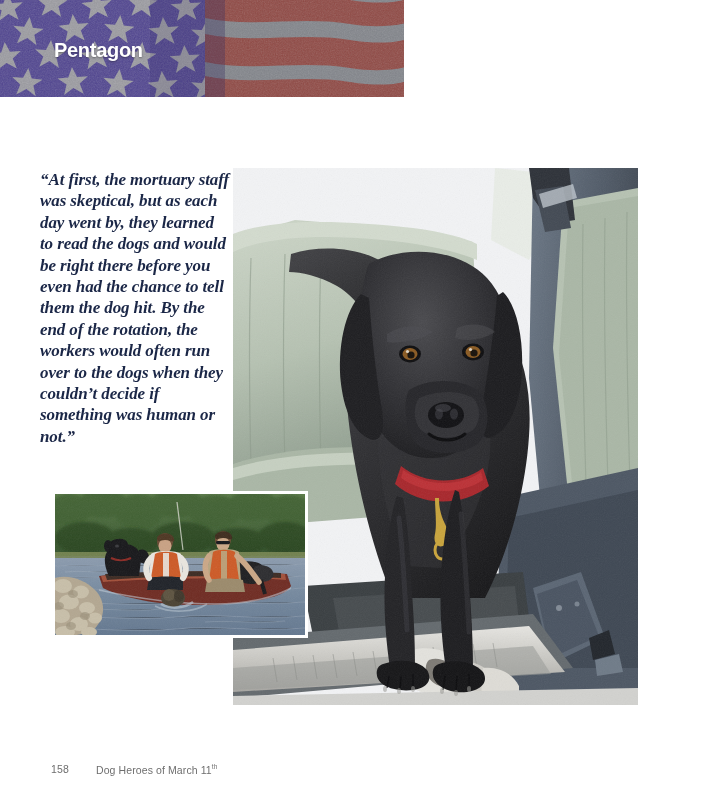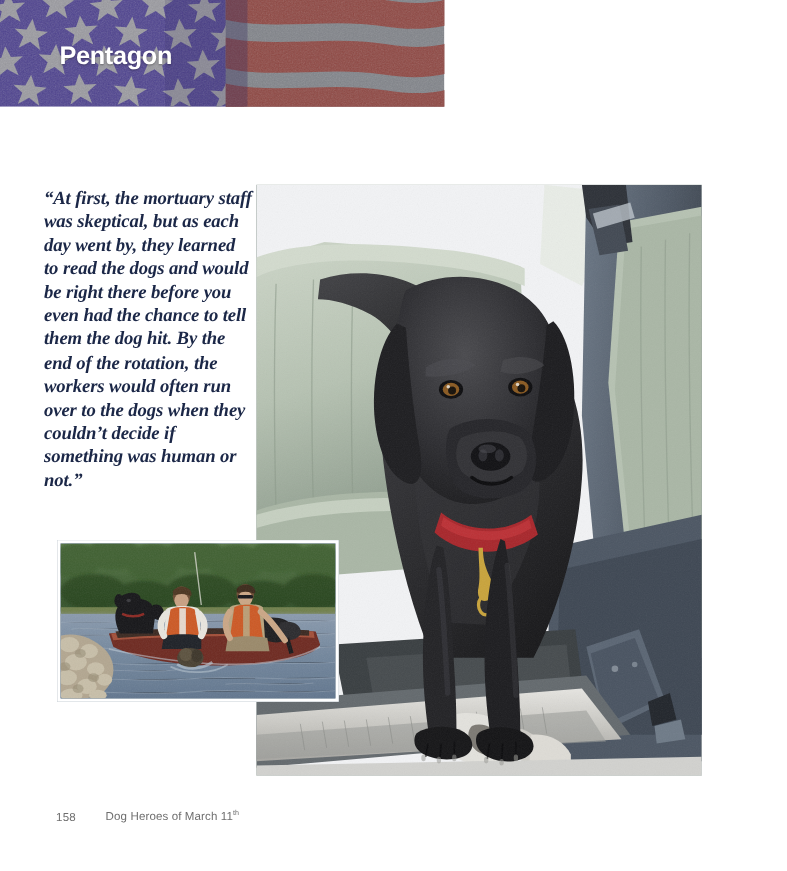--- a/index.html
+++ b/index.html
@@ -25,21 +25,21 @@
     overflow: hidden;
   }
   .flag-banner svg { display: block; }
 
   .chapter-title {
     position: absolute;
     left: 54px;
     top: 31px;
     font-family: "Liberation Sans", sans-serif;
     font-weight: bold;
-    font-size: 23px;
+    font-size: 20px;
     line-height: 38px;
     letter-spacing: -0.3px;
     color: #ffffff;
     text-shadow: 0 1px 2px rgba(0,0,0,0.35);
     white-space: nowrap;
     text-align: right;
   }
 
   
   .pull-quote {
@@ -88,21 +88,21 @@
     position: absolute;
     left: 51px;
     top: 736px;
     display: flex;
     align-items: baseline;
     color: #6e6e6e;
     font-family: "Liberation Sans", sans-serif;
     font-size: 10.5px;
     letter-spacing: 0.1px;
   }
-  .page-number { width: 45px; display: inline-block; }
+  .page-number { width: 45px; display: inline-block; margin-top: 27px; }
   .book-title { white-space: nowrap; }
   .book-title sup { font-size: 6.5px; vertical-align: super; }
 </style>
 </head>
 <body>
 
 <div class="flag-banner">
   <svg width="404" height="97" viewBox="0 0 404 97" xmlns="http://www.w3.org/2000/svg">
     <defs>
       <filter id="grain">

